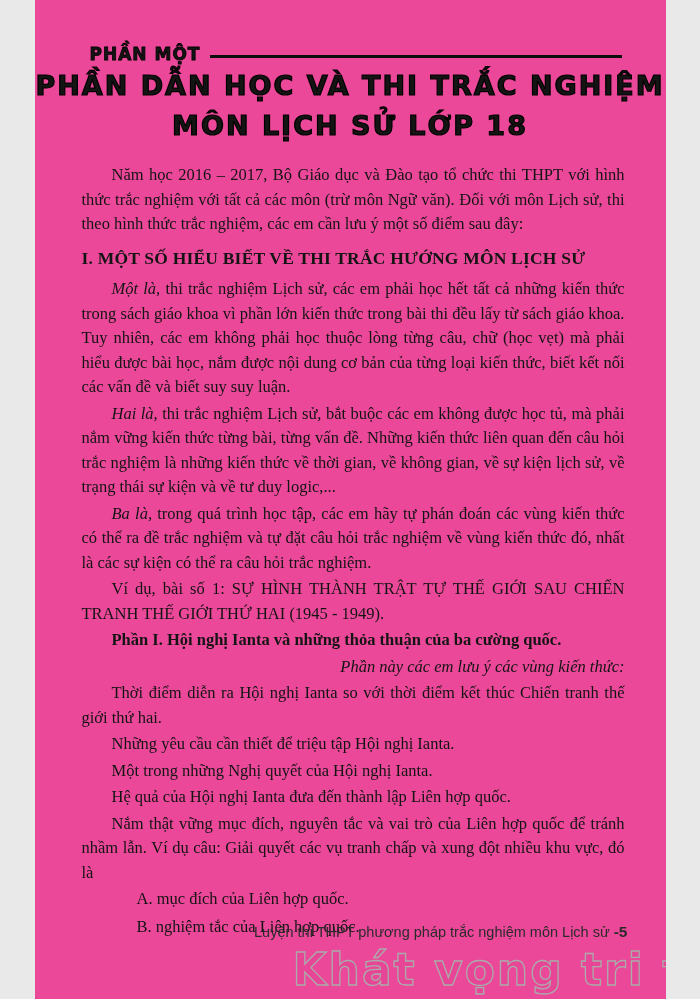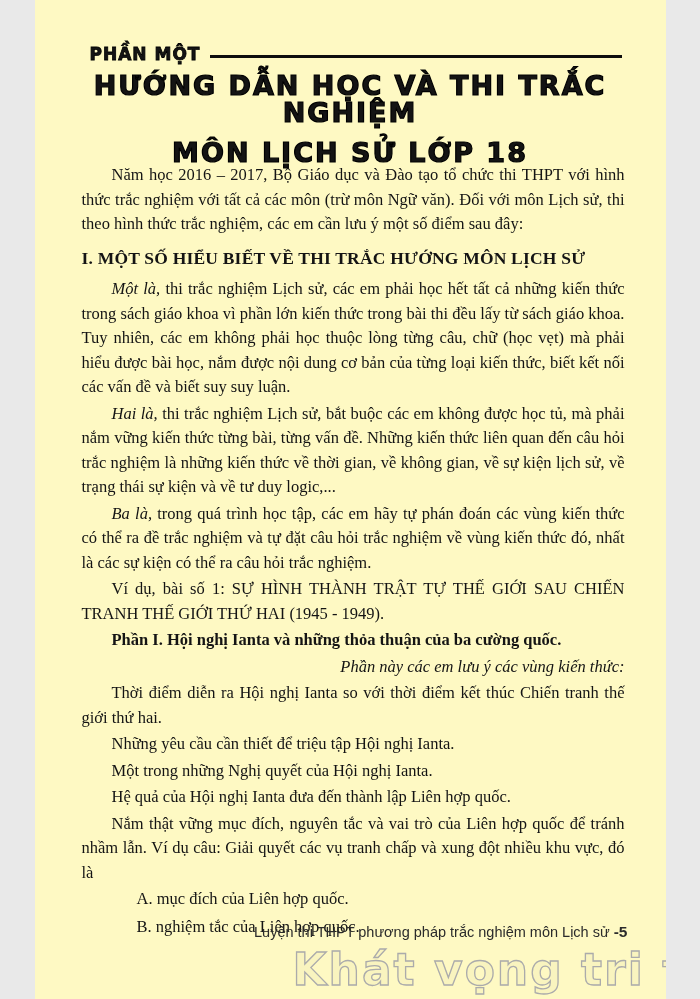--- a/index.html
+++ b/index.html
@@ -1,21 +1,21 @@
 <!DOCTYPE html>
 <html lang="vi"><head>
 <meta charset="utf-8">
 <style>
   html, body { margin: 0; padding: 0; background: #e9e9e9; }
   .page {
     position: relative;
     width: 631px;
     height: 999px;
     margin: 0 auto;
-    background: #fef9c3;
+    background: #ec4899;
     overflow: hidden;
     font-family: "Liberation Serif", serif;
     color: #141414;
   }
 
   
   .header-row {
     position: absolute;
     top: 44px; left: 55px; right: 44px;
     display: flex;
@@ -105,21 +105,21 @@
 <body>
 
 <div class="page">
 
   <div class="header-row">
     <span class="section-label">PHẦN MỘT</span>
     <span class="header-rule"></span>
   </div>
 
   <div class="book-title">
-    <span class="t1">HƯỚNG DẪN HỌC VÀ THI TRẮC NGHIỆM</span>
+    <span class="t1">PHẦN DẪN HỌC VÀ THI TRẮC NGHIỆM</span>
     <span class="t2">MÔN LỊCH SỬ LỚP 18</span>
   </div>
 
   <div class="body-text">
     <p class="para">Năm học 2016 – 2017, Bộ Giáo dục và Đào tạo tổ chức thi THPT với hình thức trắc nghiệm với tất cả các môn (trừ môn Ngữ văn). Đối với môn Lịch sử, thi theo hình thức trắc nghiệm, các em cần lưu ý một số điểm sau đây:</p>
 
     <p class="section-heading">I. MỘT SỐ HIỂU BIẾT VỀ THI TRẮC HƯỚNG MÔN LỊCH SỬ</p>
 
     <p class="para"><span class="lead">Một là,</span><span> thi trắc nghiệm Lịch sử, các em phải học hết tất cả những kiến thức trong sách giáo khoa vì phần lớn kiến thức trong bài thi đều lấy từ sách giáo khoa. Tuy nhiên, các em không phải học thuộc lòng từng câu, chữ (học vẹt) mà phải hiểu được bài học, nắm được nội dung cơ bản của từng loại kiến thức, biết kết nối các vấn đề và biết suy suy luận.</span></p>
 

